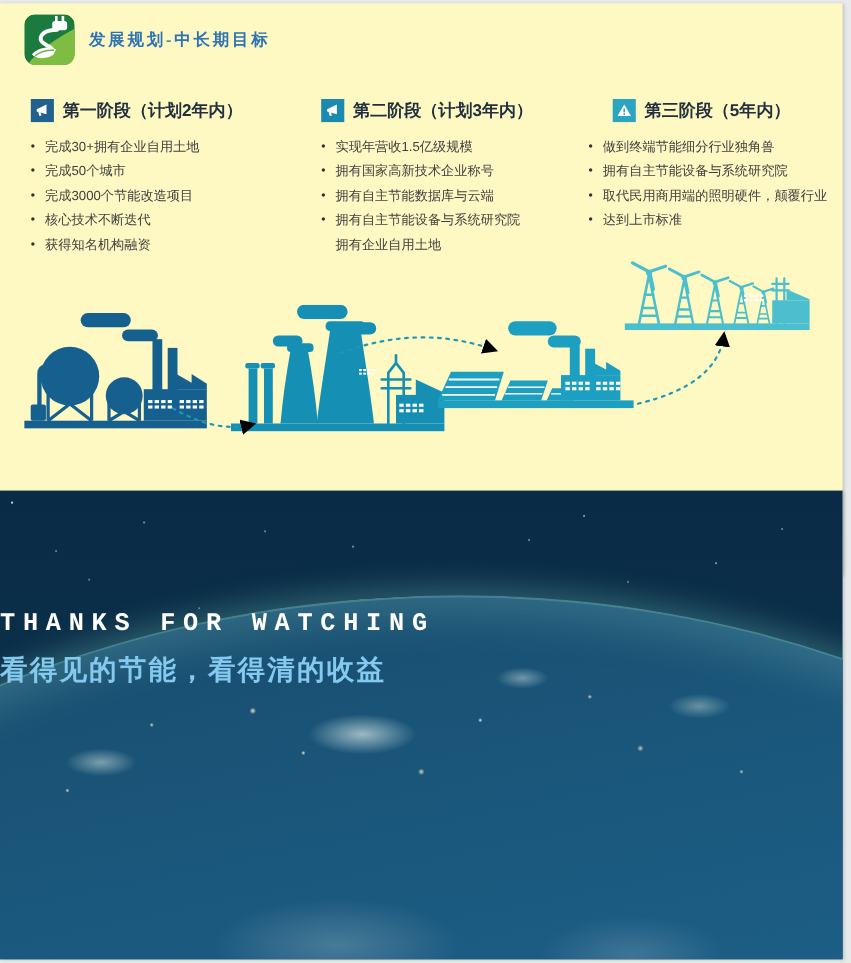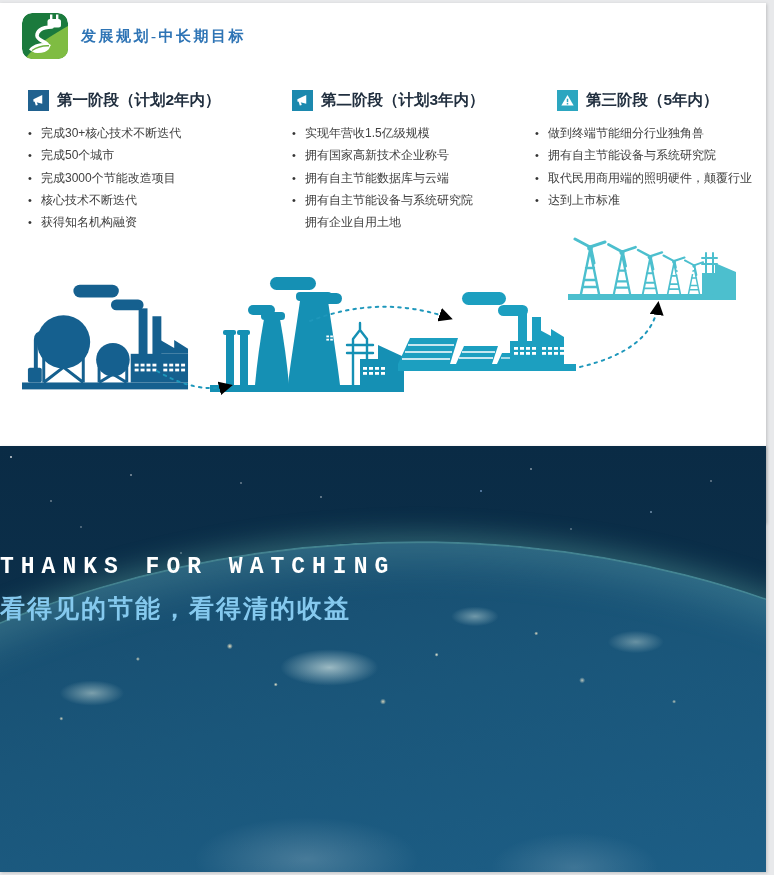--- a/index.html
+++ b/index.html
@@ -6,21 +6,21 @@
   html,body { width:774px; height:875px; }
   body {
     font-family:"Liberation Sans", sans-serif;
     background:#e8e9eb;
     position:relative;
     overflow:hidden;
   }
   .slide { position:absolute; left:0; width:766px; box-shadow:1px 1px 3px rgba(0,0,0,.18); }
 
   
-  #slide1 { top:3px; height:520px; background:#ffffff; }
+  #slide1 { top:3px; height:520px; background:#fef9c3; }
 
   .s1-header { position:absolute; left:22px; top:9px; height:48px; display:flex; align-items:center; }
   .logo { width:46px; height:46px; border-radius:10px; overflow:hidden; flex:0 0 auto; }
   .s1-title { margin-left:13px; font-size:15px; font-weight:bold; letter-spacing:2.5px; font-family:"Liberation Serif", serif; }
 
   .phase { position:absolute; top:86px; }
   #phase1 { left:28px;  width:258px; }
   #phase2 { left:292px; width:250px; }
   #phase3 { left:535px; width:231px; }
   #phase3 .phase-head { margin-left:22px; }
@@ -133,21 +133,21 @@
     <div class="phase-head">
       <span class="phase-icon" style="background: rgb(32, 97, 143);">
         <svg viewBox="0 0 20 20">
             <path d="M3.2,8.4 L15,2.8 V14.4 L3.2,11.2 Z" fill="#fff"></path>
             <path d="M5,12 l1.4,4.6 2.6,-0.7 -1.3,-4 Z" fill="#fff"></path>
           </svg>
       </span>
       <span class="phase-title">第一阶段（计划2年内）</span>
     </div>
     <ul>
-      <li>完成30+核心技术不断迭代</li>
+      <li>完成30+拥有企业自用土地</li>
       <li>完成50个城市</li>
       <li>完成3000个节能改造项目</li>
       <li>核心技术不断迭代</li>
       <li>获得知名机构融资</li>
     </ul>
   </div>
 
   <div class="phase" id="phase2">
     <div class="phase-head">
       <span class="phase-icon" style="background: rgb(28, 137, 174);">

